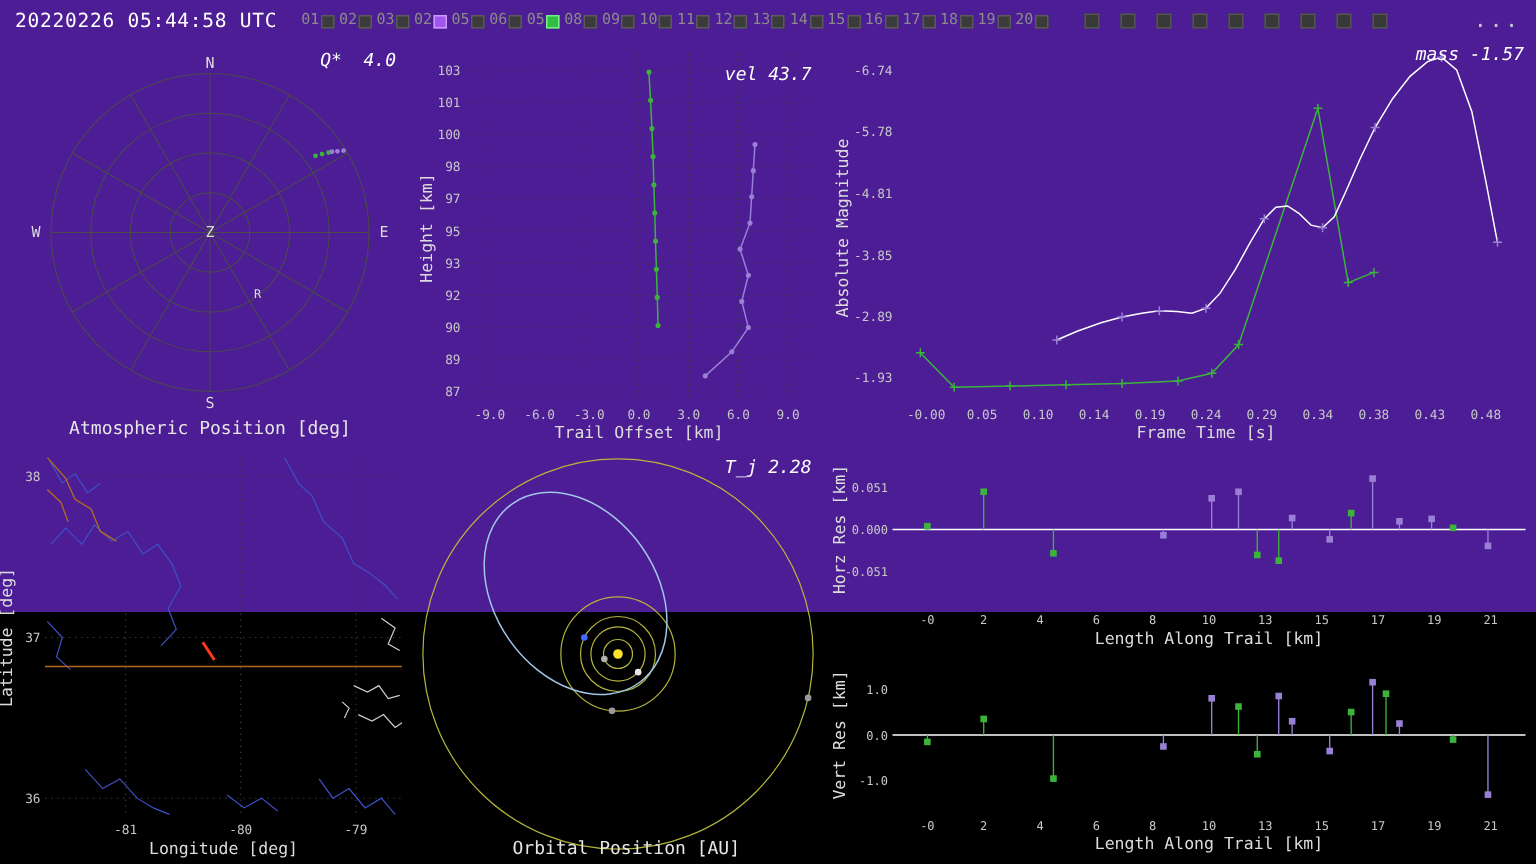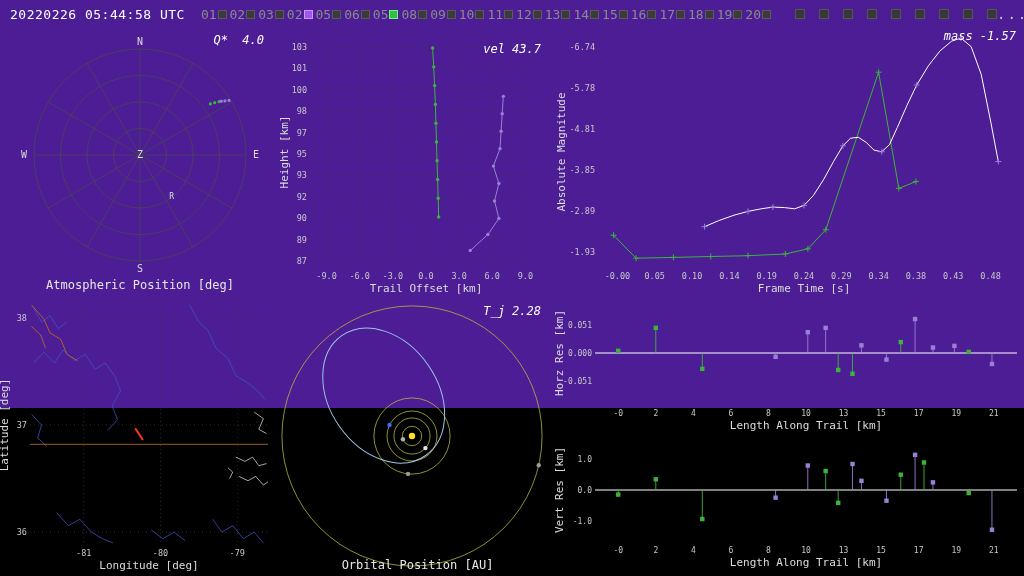--- a/index.html
+++ b/index.html
@@ -3,21 +3,21 @@
 <meta charset="utf-8">
 <style>
   *{margin:0;padding:0;box-sizing:border-box;}
   html,body{background:#000;}
   body{width:1024px;height:576px;overflow:hidden;font-family:"DejaVu Sans Mono",monospace;}
   #app{position:relative;width:1024px;height:408px;background:#4c1d95;color:#ddd;}
   .topbar{position:absolute;left:0;top:0;width:1024px;height:28px;display:flex;align-items:center;padding:0 10px;}
   .timestamp{font-size:13px;color:#fff;white-space:pre;letter-spacing:0.5px;}
   .frames{display:flex;align-items:center;gap:3px;margin-left:16px;}
   .fcell{display:flex;align-items:center;gap:1px;cursor:pointer;}
-  .fnum{font-size:13px;color:#8a8a8a;line-height:1;}
+  .fnum{font-size:10px;color:#8a8a8a;line-height:1;}
   .fbox{width:9px;height:9px;background:#3b3b3b;border:1px solid #5a5a5a;display:inline-block;}
   .fbox.purple{background:#a055f0;border-color:#c9f;}
   .fbox.green{background:#2fc043;border-color:#7e8;}
   .spares{display:flex;gap:14px;margin-left:24px;}
   .sbox{width:10px;height:10px;background:#383838;border:1px solid #555;display:inline-block;}
   .menu{margin-left:auto;color:#c8c8c8;font-size:14px;letter-spacing:2px;cursor:pointer;}
   .panel{position:absolute;overflow:hidden;}
   .panel svg{position:absolute;left:0;top:0;display:block;}
   .corner{position:absolute;font-size:12px;color:#fff;white-space:pre;z-index:2;font-style:italic;}
   .ptitle{position:absolute;left:0;width:100%;text-align:center;font-size:12px;color:#e6e6e6;z-index:2;}

